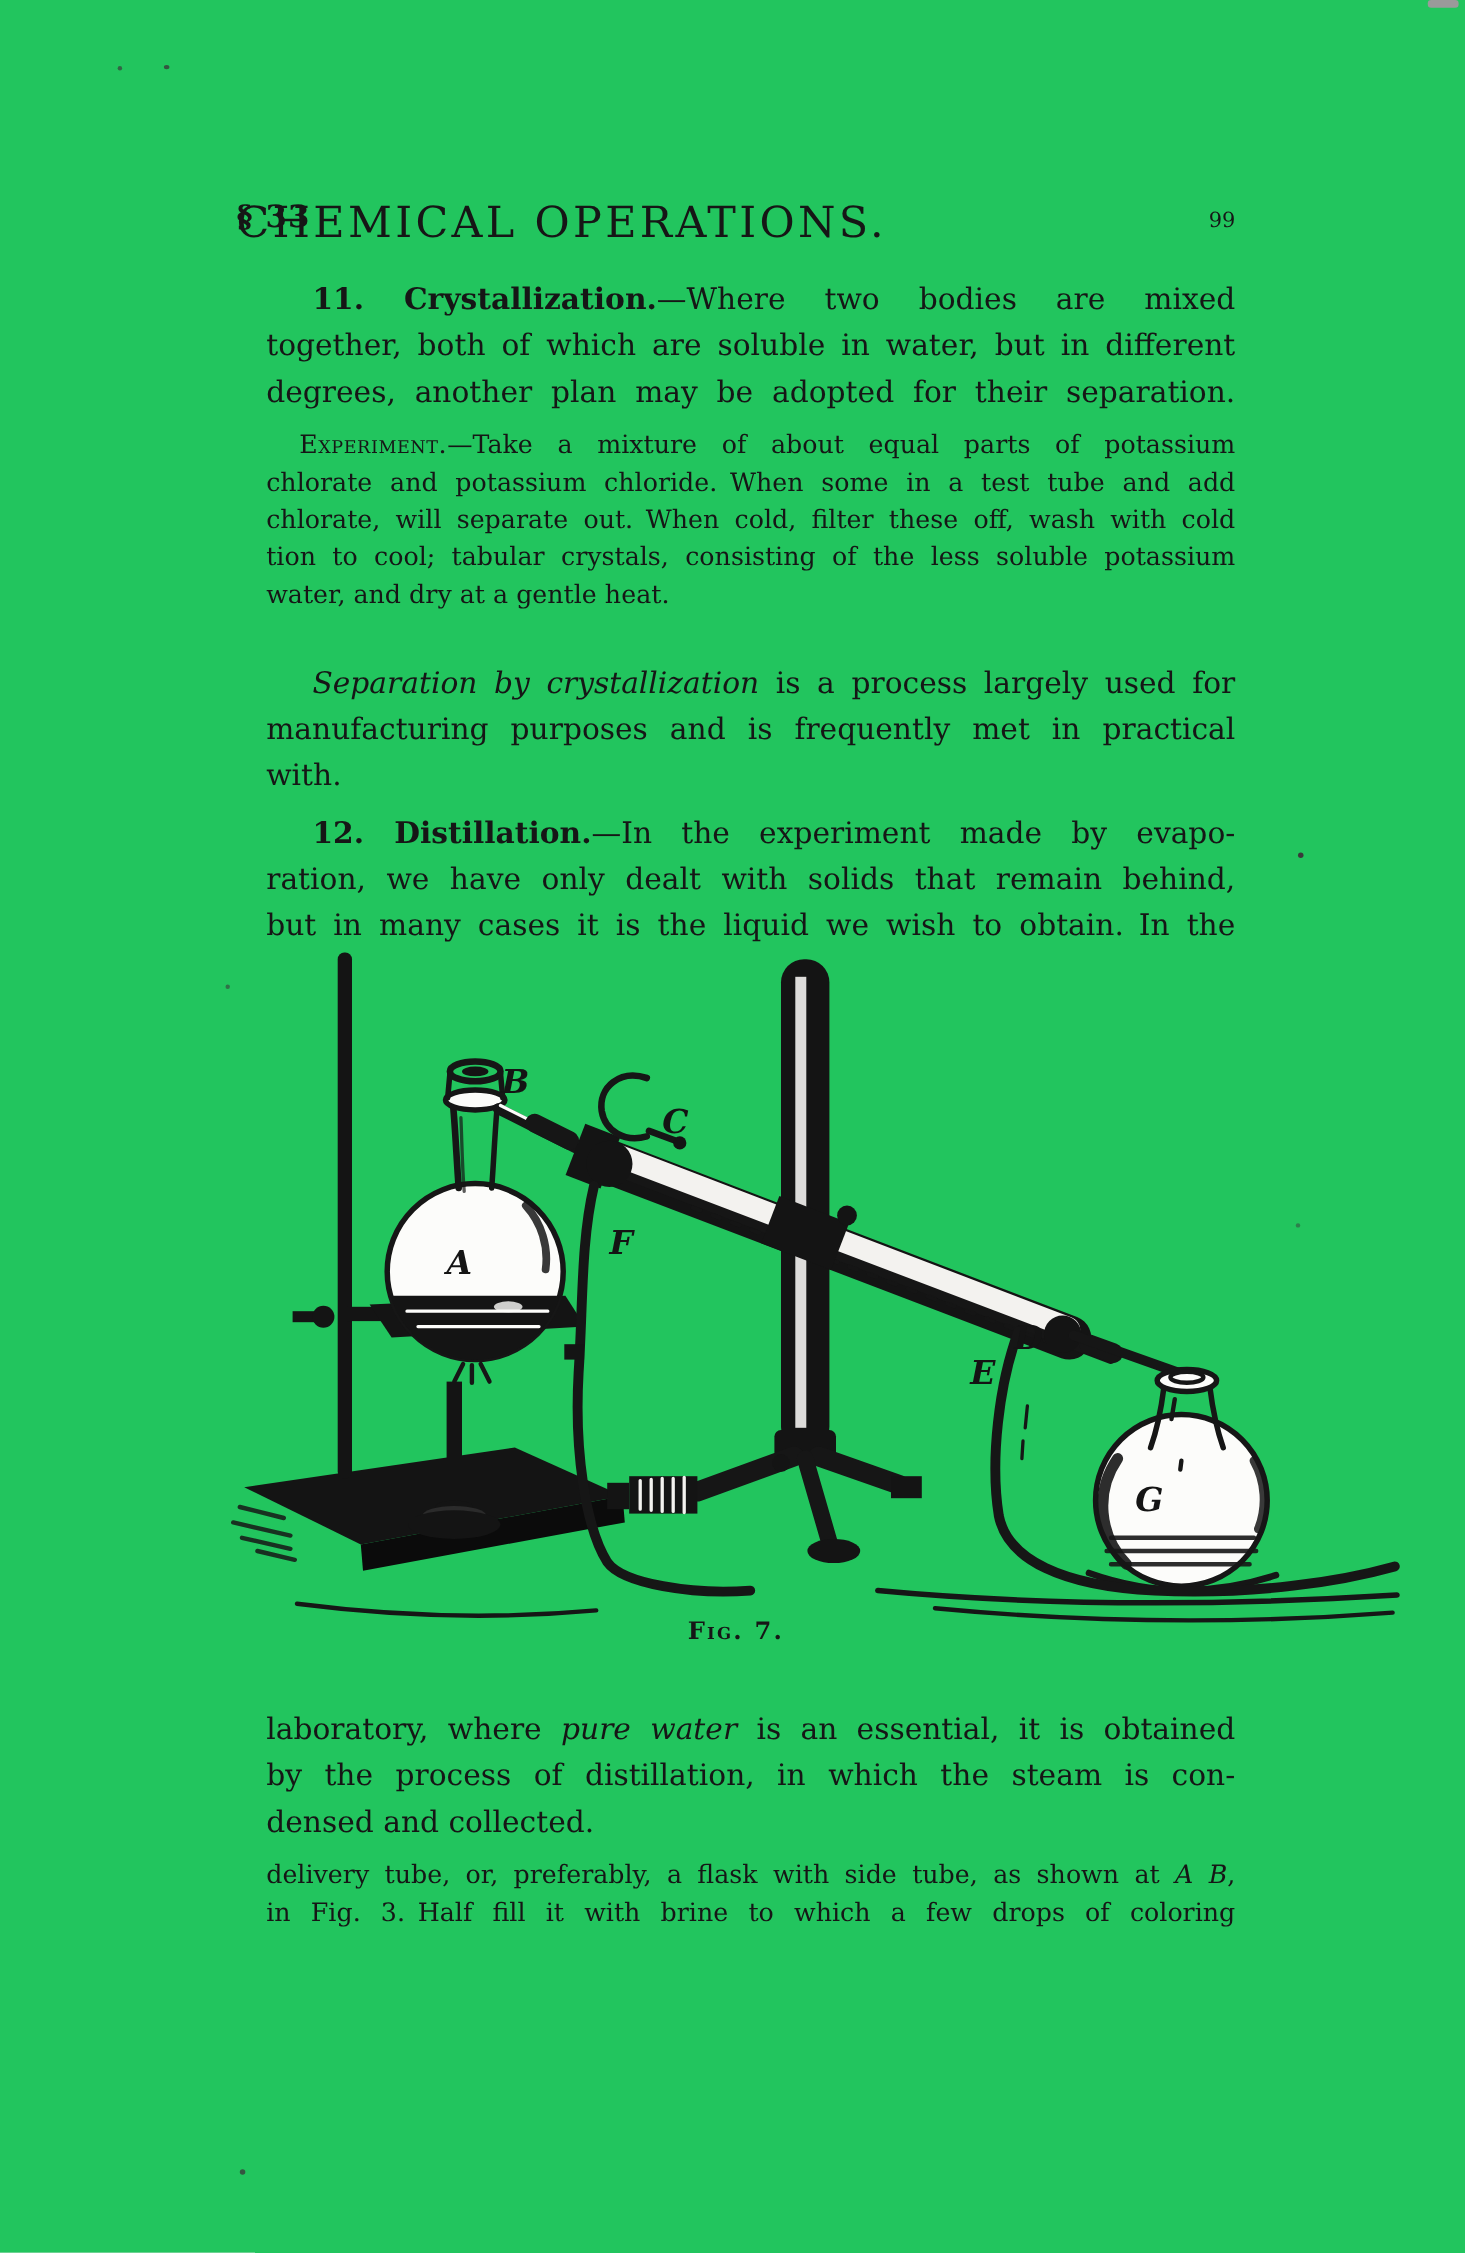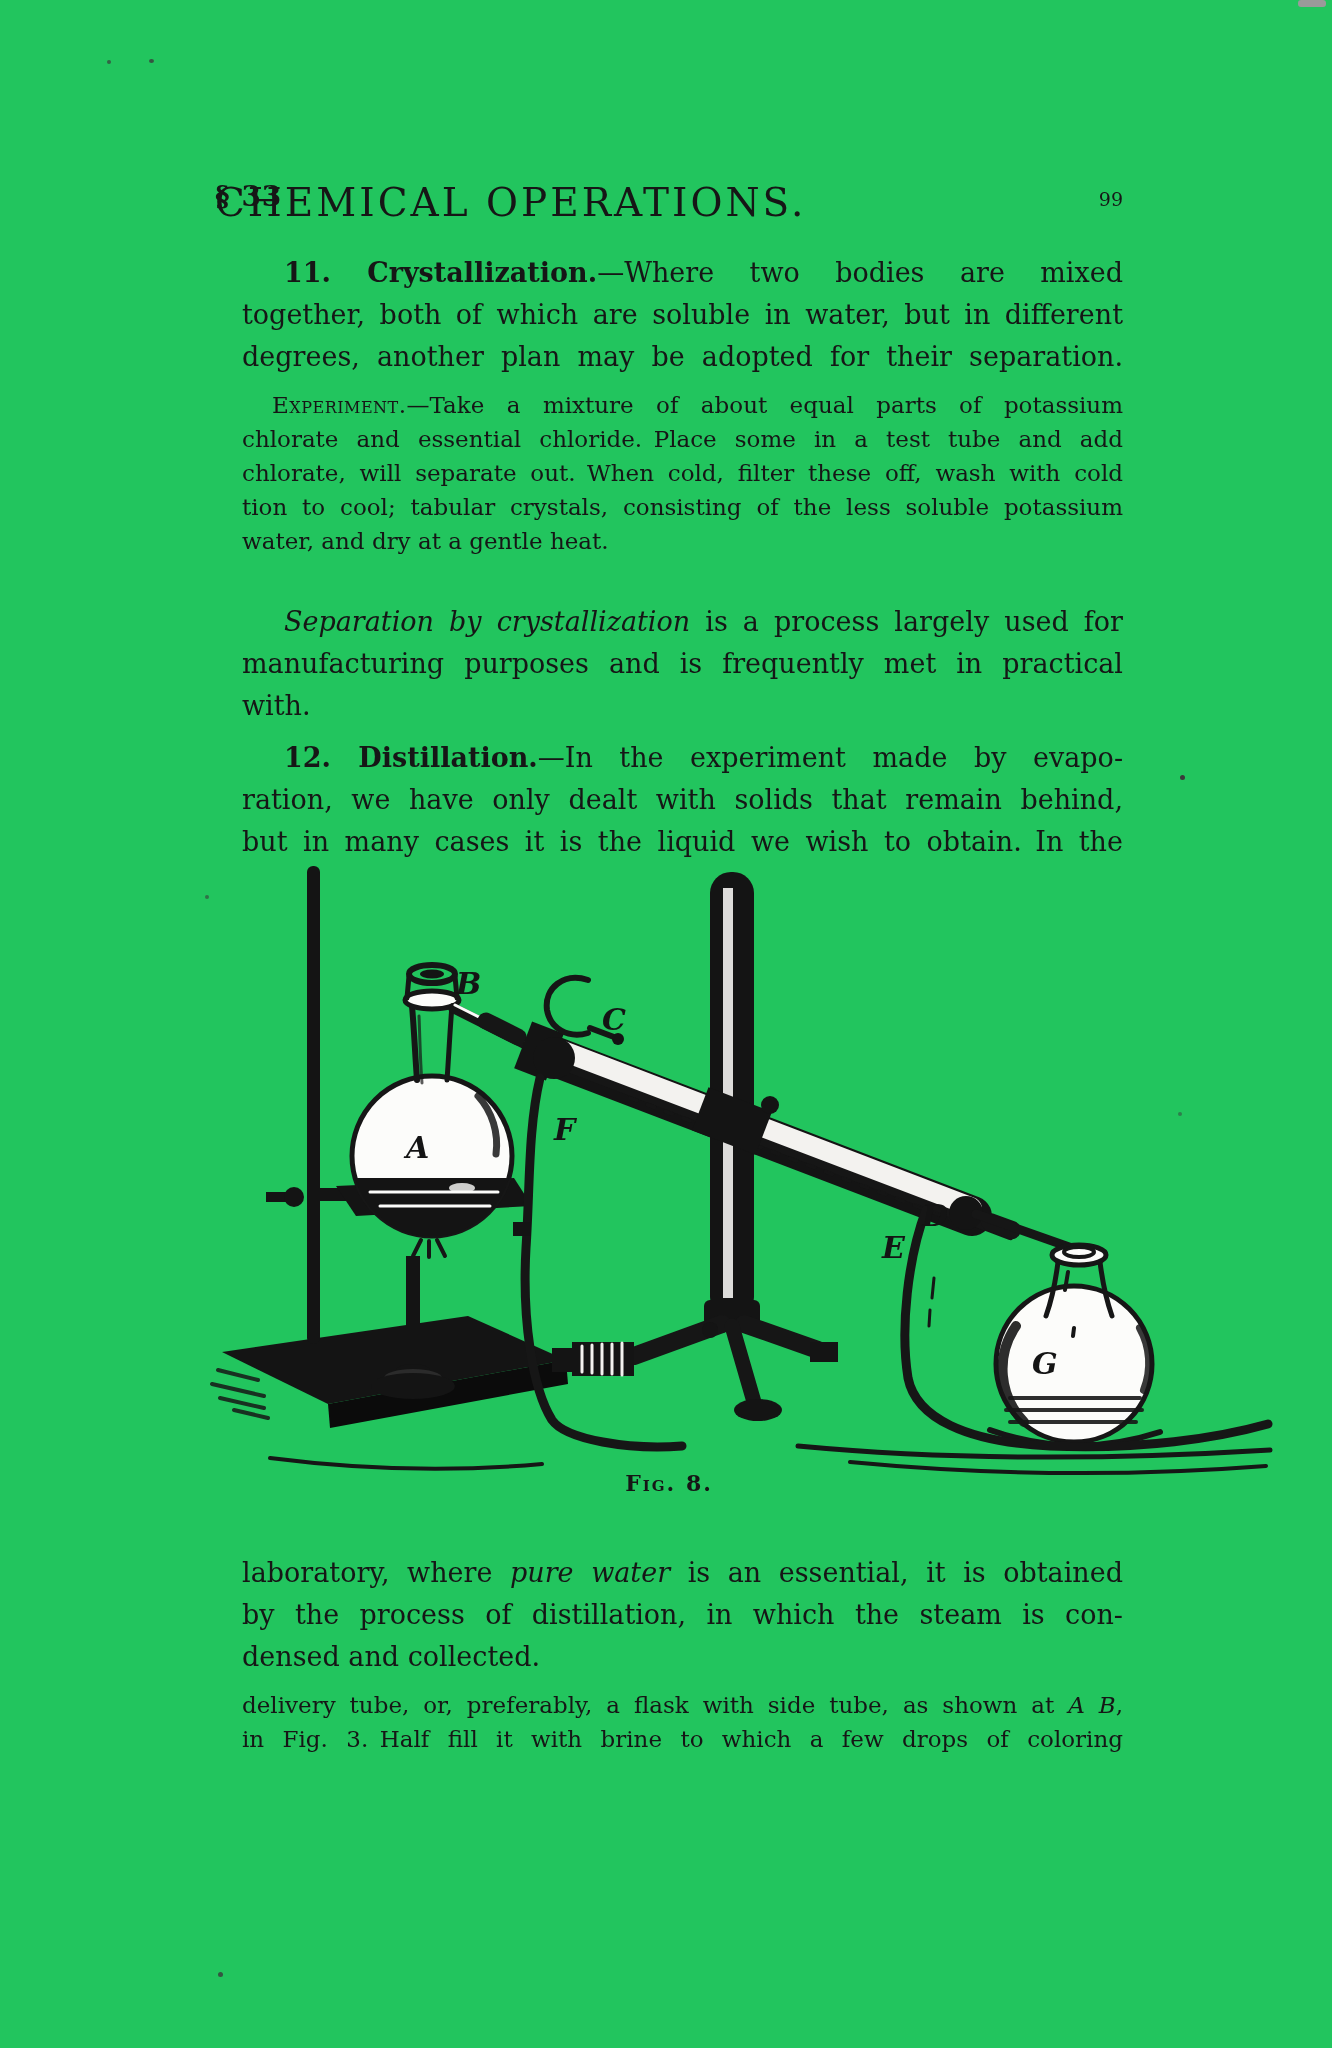--- a/index.html
+++ b/index.html
@@ -44,21 +44,21 @@
   </div>
 
   <div class="col para" style="top:252px">
     <div class="ln j ind42"><span class="lead">11. Crystallization.</span><span>—Where two bodies are mixed</span></div>
     <div class="ln j">together, both of which are soluble in water, but in different</div>
     <div class="ln j">degrees, another plan may be adopted for their separation.</div>
   </div>
 
   <div class="col exp" style="top:388px">
     <div class="ln j ind30"><span class="sc">Experiment.</span><span>—Take a mixture of about equal parts of potassium</span></div>
-    <div class="ln j">chlorate and essential chloride. Place some in a test tube and add</div>
+    <div class="ln j">chlorate and potassium chloride. When some in a test tube and add</div>
     <div class="ln j">chlorate, will separate out. When cold, filter these off, wash with cold</div>
     <div class="ln j">tion to cool; tabular crystals, consisting of the less soluble potassium</div>
     <div class="ln">water, and dry at a gentle heat.</div>
   </div>
 
   <div class="col para" style="top:601px">
     <div class="ln j ind42"><span class="it">Separation by crystallization</span><span> is a process largely used for</span></div>
     <div class="ln j">manufacturing purposes and is frequently met in practical</div>
     <div class="ln">with.</div>
   </div>
@@ -162,21 +162,21 @@
       <text x="196" y="300">A</text>
       <text x="246" y="136">B</text>
       <text x="392" y="172">C</text>
       <text x="712" y="368">D</text>
       <text x="672" y="400">E</text>
       <text x="344" y="282">F</text>
       <text x="822" y="516">G</text>
     </g>
   </svg>
 
-  <div class="cap">Fig. 8.</div>
+  <div class="cap">Fig. 7.</div>
 
   <div class="col para" style="top:1552px">
     <div class="ln j"><span>laboratory, where </span><span class="it">pure water</span><span> is an essential, it is obtained</span></div>
     <div class="ln j">by the process of distillation, in which the steam is con-</div>
     <div class="ln">densed and collected.</div>
   </div>
 
   <div class="col exp" style="top:1688px">
     <div class="ln j"><span>delivery tube, or, preferably, a flask with side tube, as shown at </span><span class="it">A B</span><span>,</span></div>
     <div class="ln j">in Fig. 3. Half fill it with brine to which a few drops of coloring</div>

